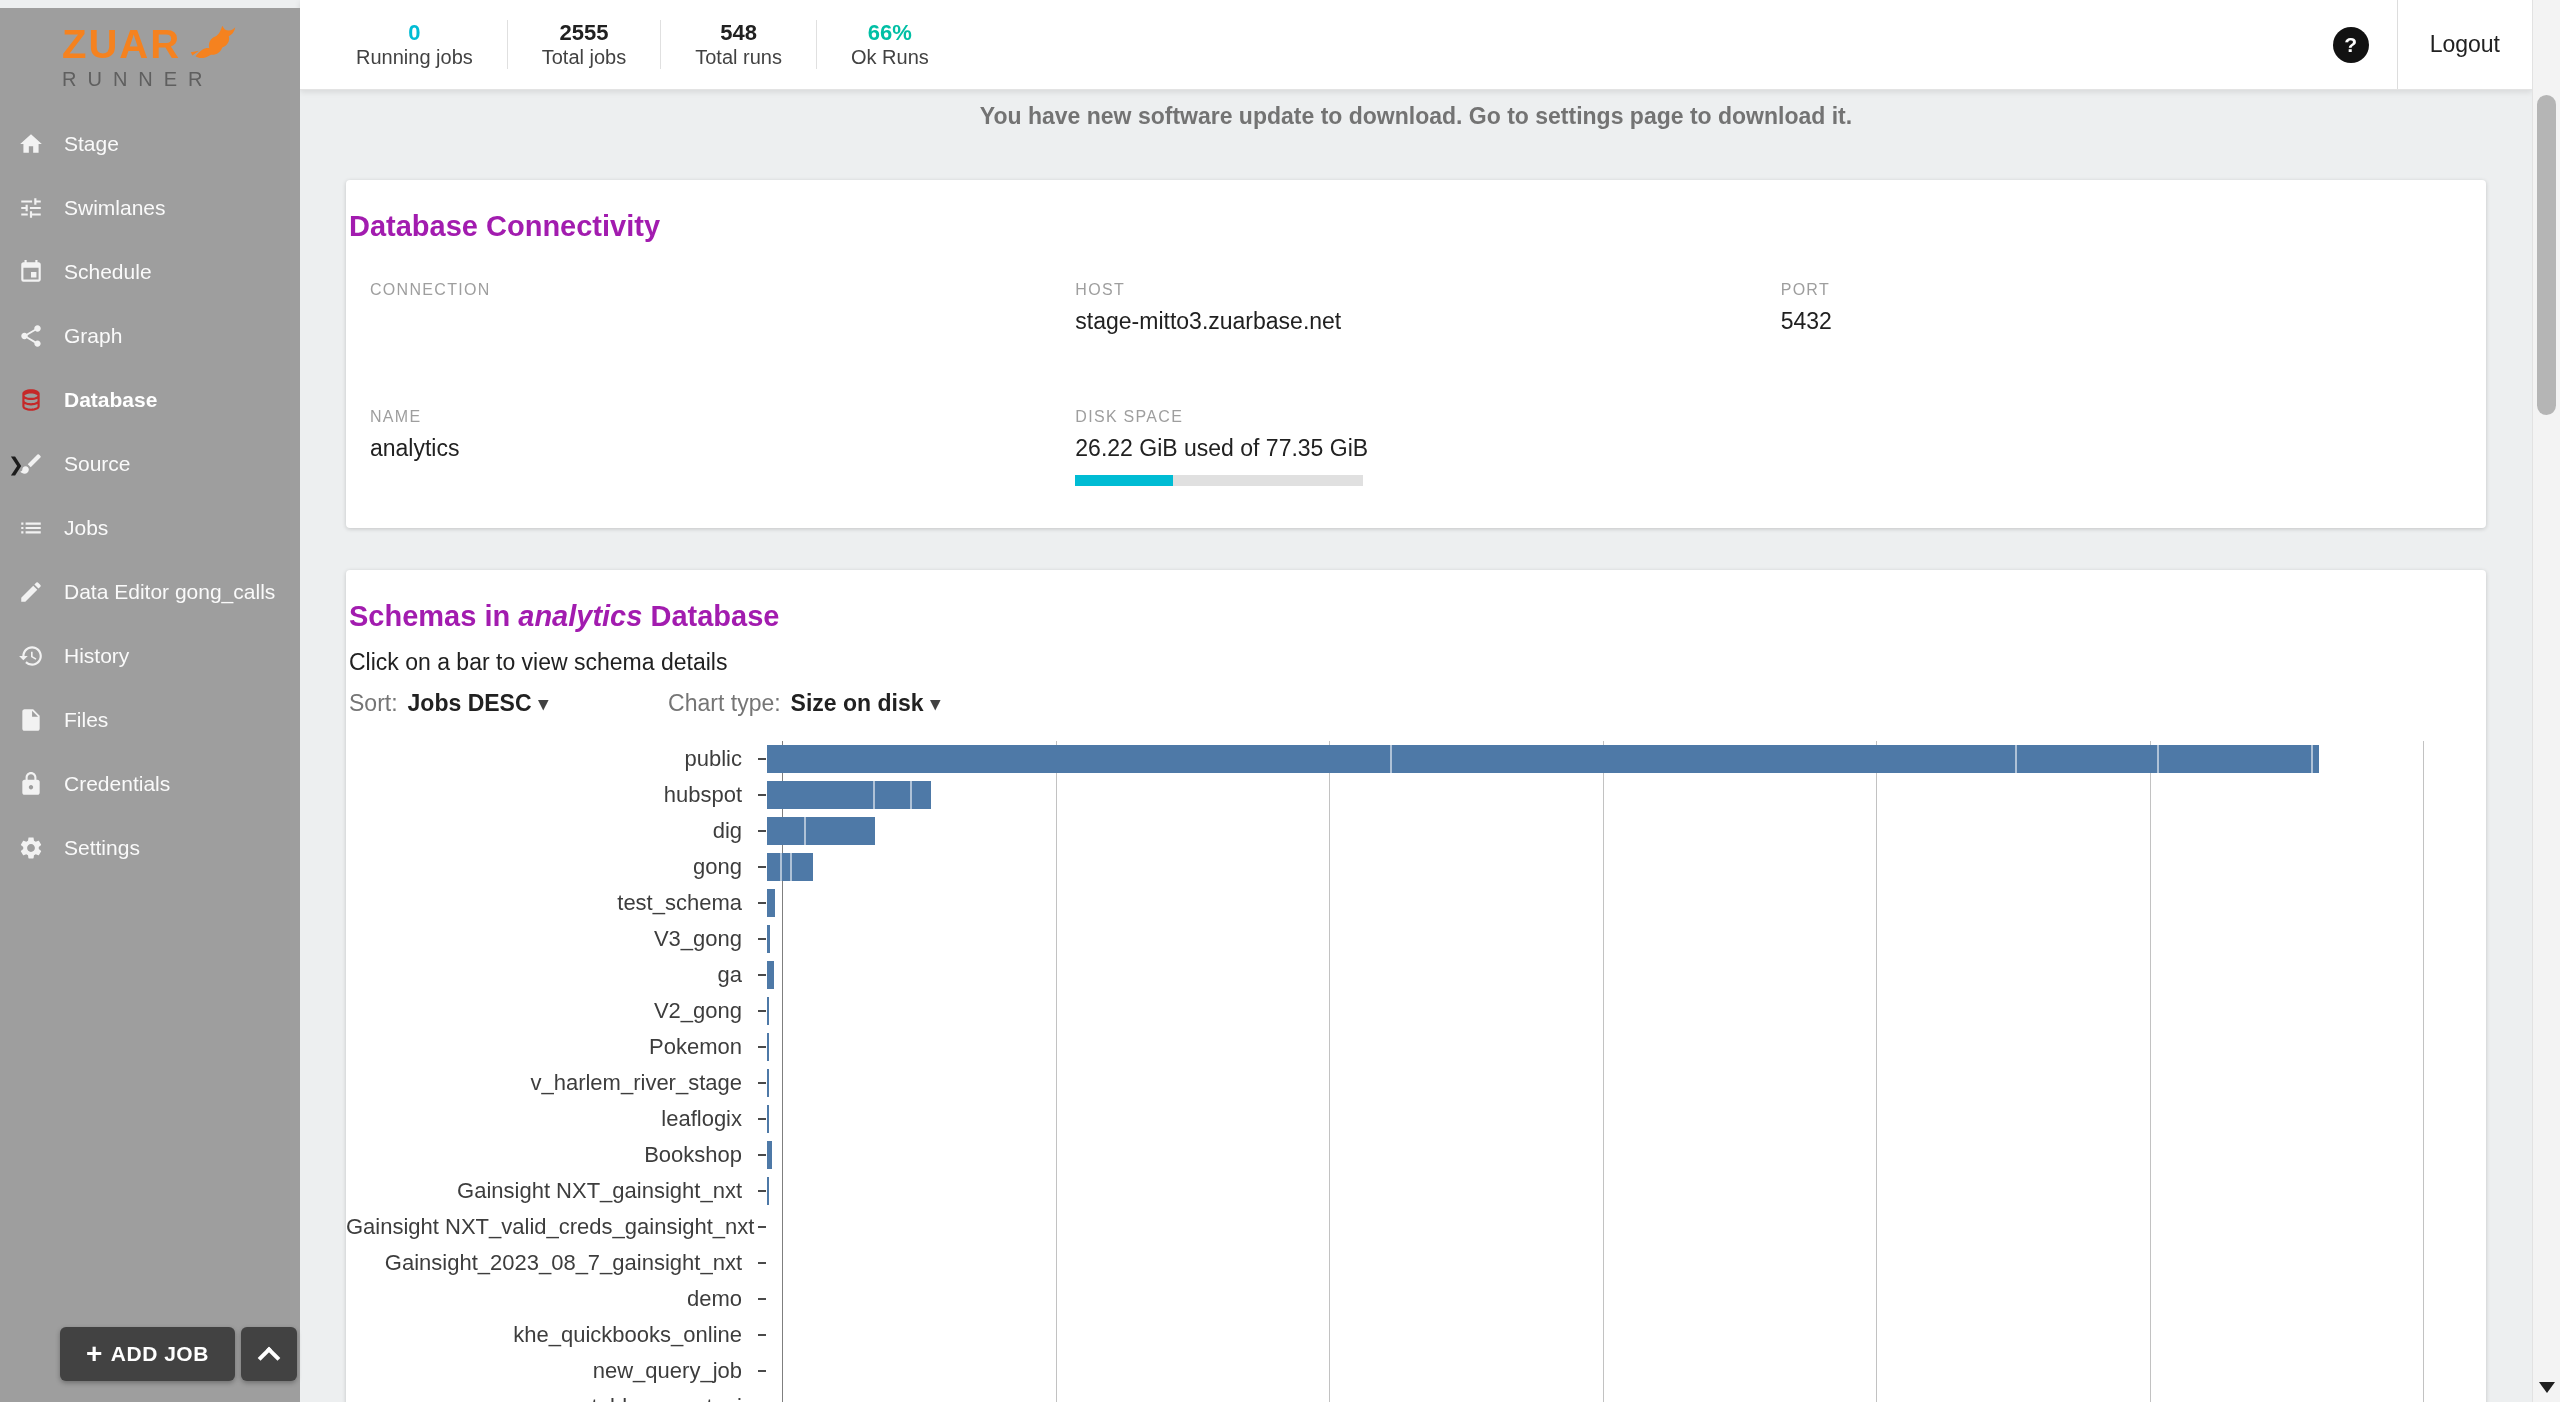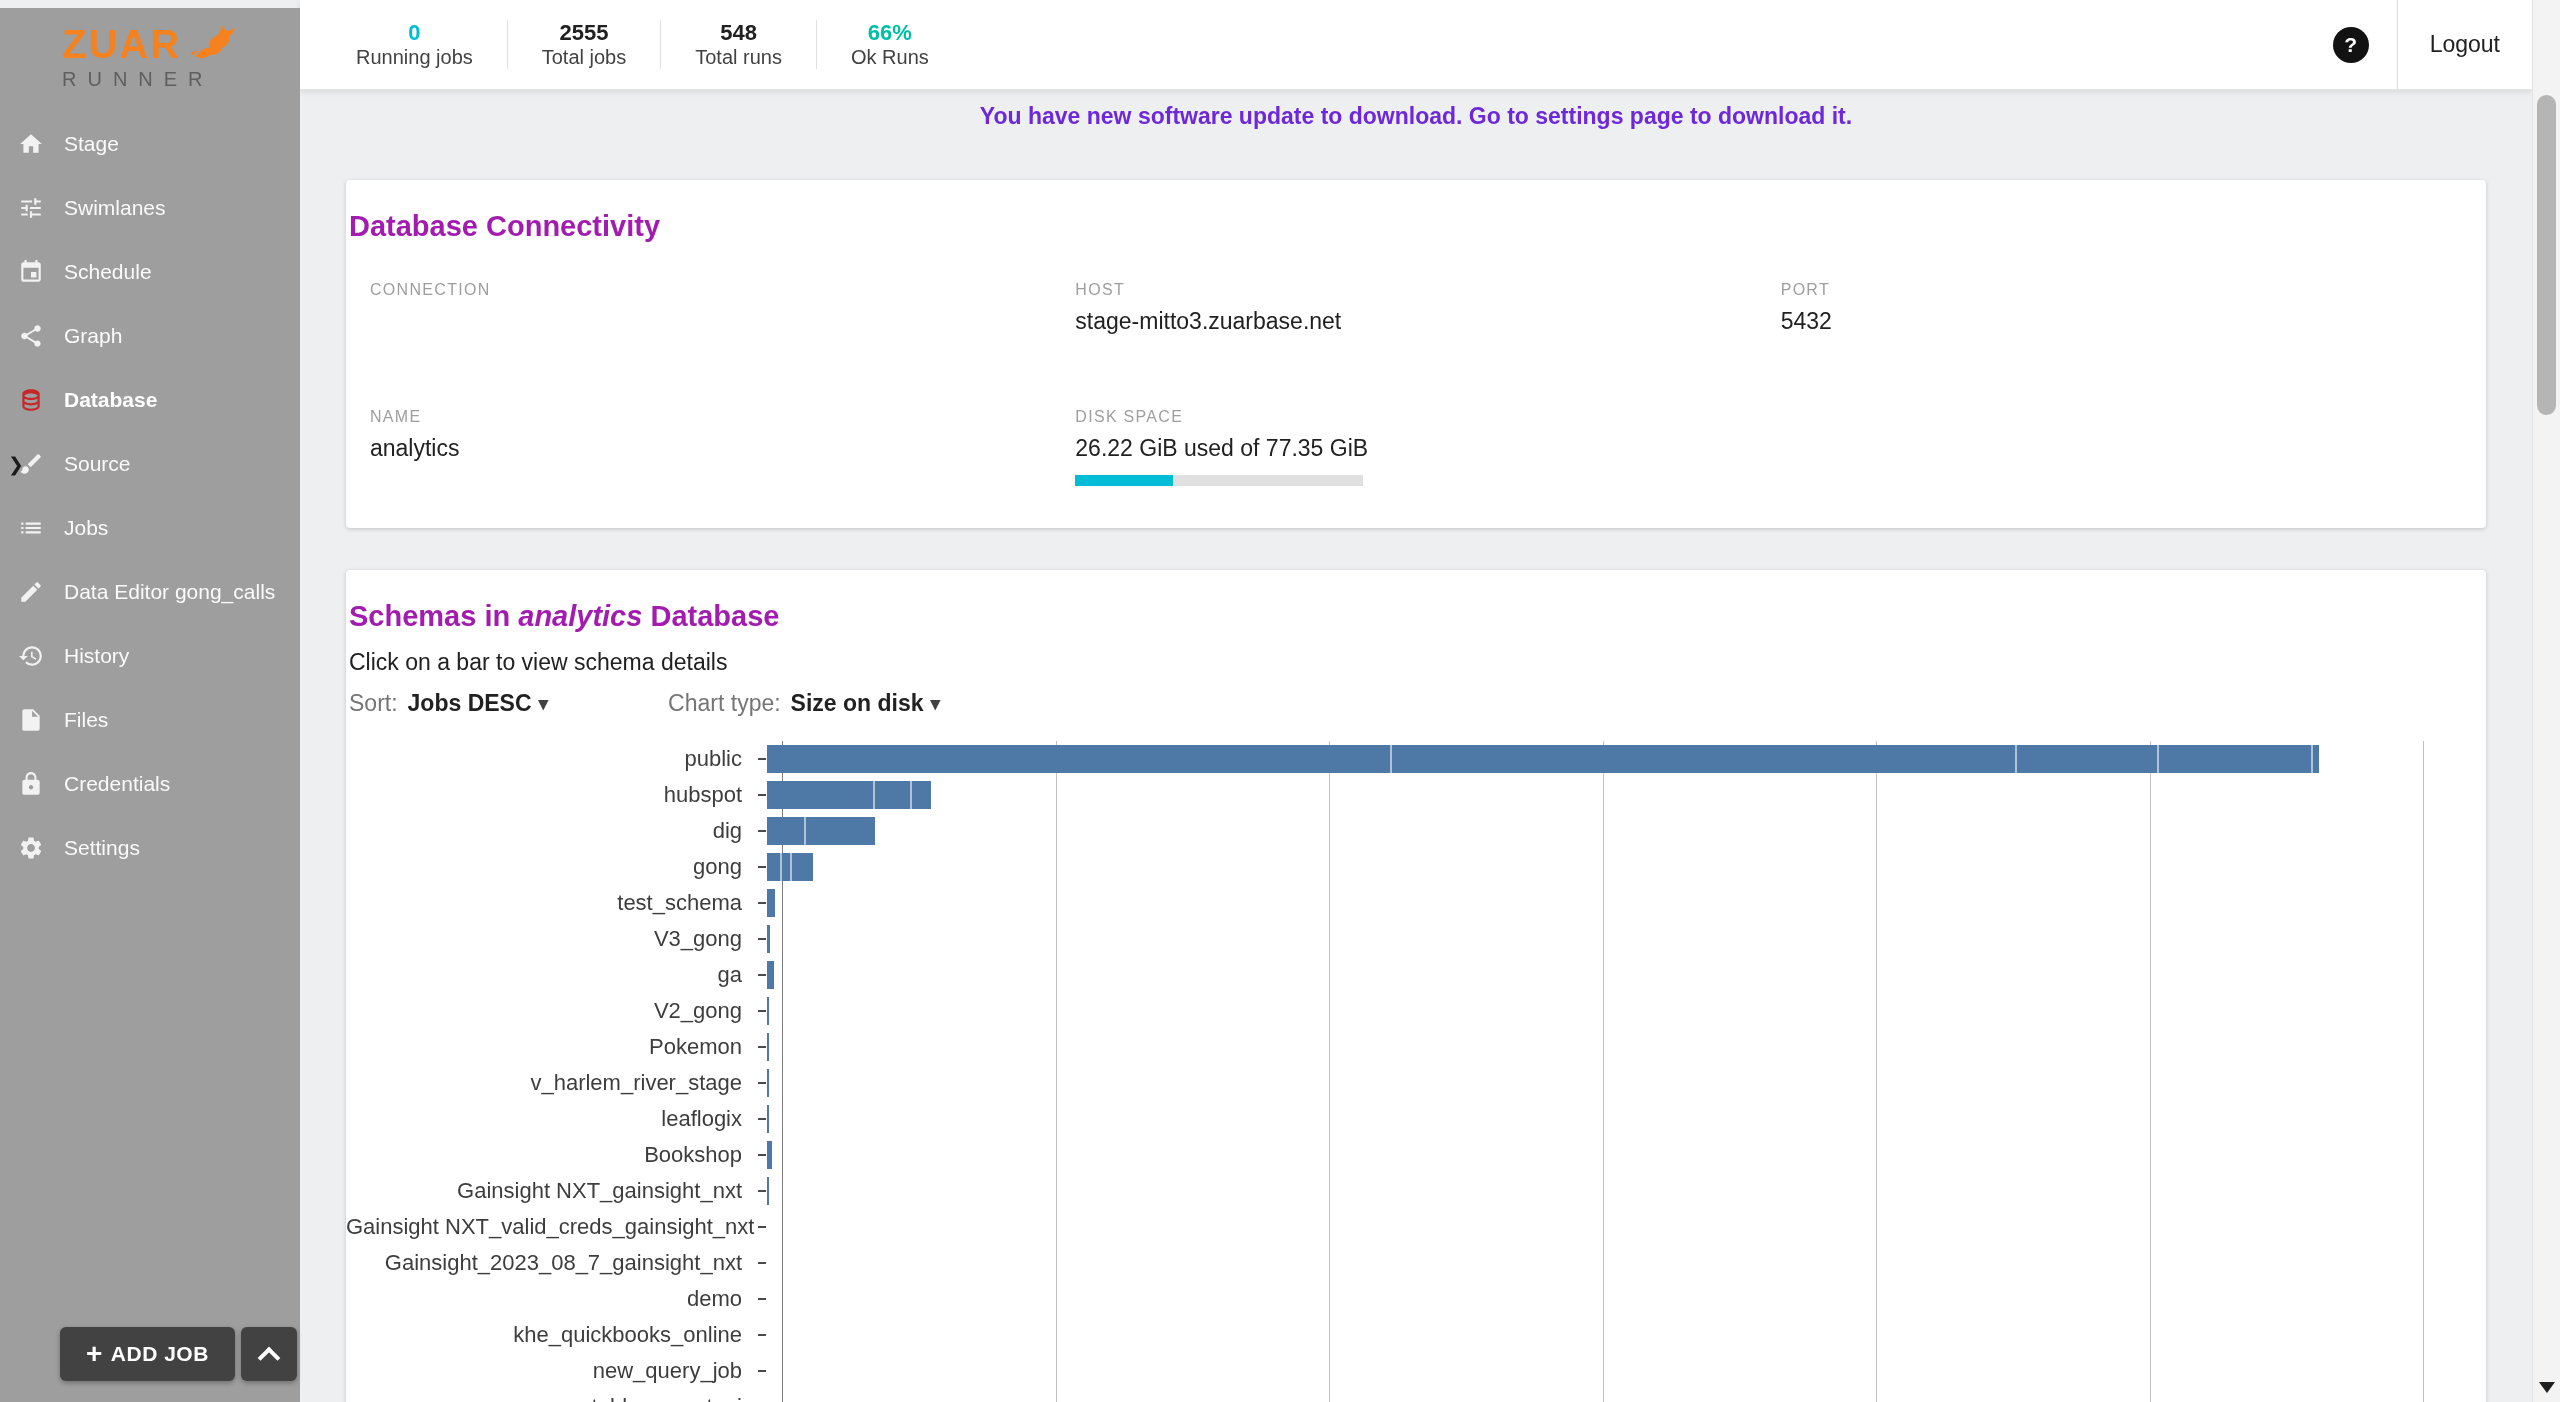--- a/index.html
+++ b/index.html
@@ -199,21 +199,21 @@
           <div class="stat-label">Ok Runs</div>
         </div>
       </div>
     <div class="topbar-right">
       <div class="help-btn">?</div>
       <div class="logout-btn">Logout</div>
     </div>
   </div>
 
   <div class="notification">
-    <span style="color: #6d28d9;">You have new software update to download. Go to settings page to download it.</span>
+    <span style="color: #737373;">You have new software update to download. Go to settings page to download it.</span>
   </div>
 
   <div class="content">
 
     <div class="card card1">
       <div class="card-title">Database Connectivity</div>
       <div class="fields" id="fields">
           <div class="field">
             <div class="field-label">CONNECTION</div>
             <div class="field-value"></div>

